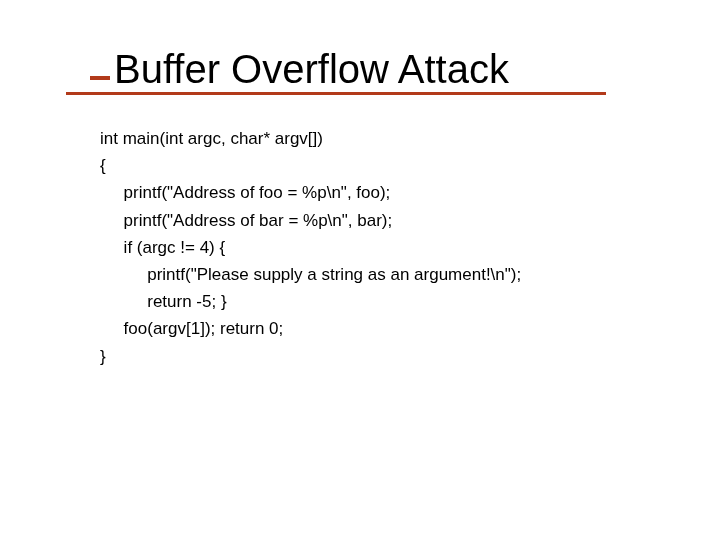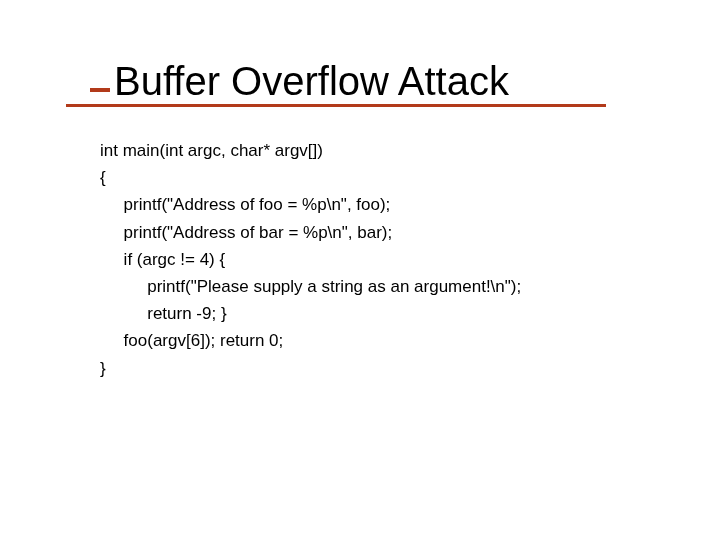--- a/index.html
+++ b/index.html
@@ -10,21 +10,21 @@
     background: #ffffff;
     font-family: Verdana, Geneva, sans-serif;
     color: #000;
     overflow: hidden;
   }
   .slide {
     position: relative;
     width: 720px;
     height: 540px;
     box-sizing: border-box;
-    padding: 60px 80px 40px 90px;
+    padding: 48px 80px 40px 90px;
   }
   .title-row {
     display: flex;
     align-items: flex-end;
     gap: 0;
     margin-bottom: 24px;
   }
   .title-bullet {
     width: 20px;
     height: 24px;
@@ -72,17 +72,17 @@
       <div class="title-underline"></div>
     </div>
   </div>
 
   <div class="code-block"><span>int main(int argc, char* argv[])</span>
 <span>{</span>
 <span>     printf("Address of foo = %p\n", foo);</span>
 <span>     printf("Address of bar = %p\n", bar);</span>
 <span>     if (argc != 4) {</span>
 <span>          printf("Please supply a string as an argument!\n");</span>
-<span>          return -9; }</span>
-<span>     foo(argv[6]); return 0;</span>
+<span>          return -5; }</span>
+<span>     foo(argv[1]); return 0;</span>
 <span>}</span></div>
 
 </div>
 
 </body></html>

